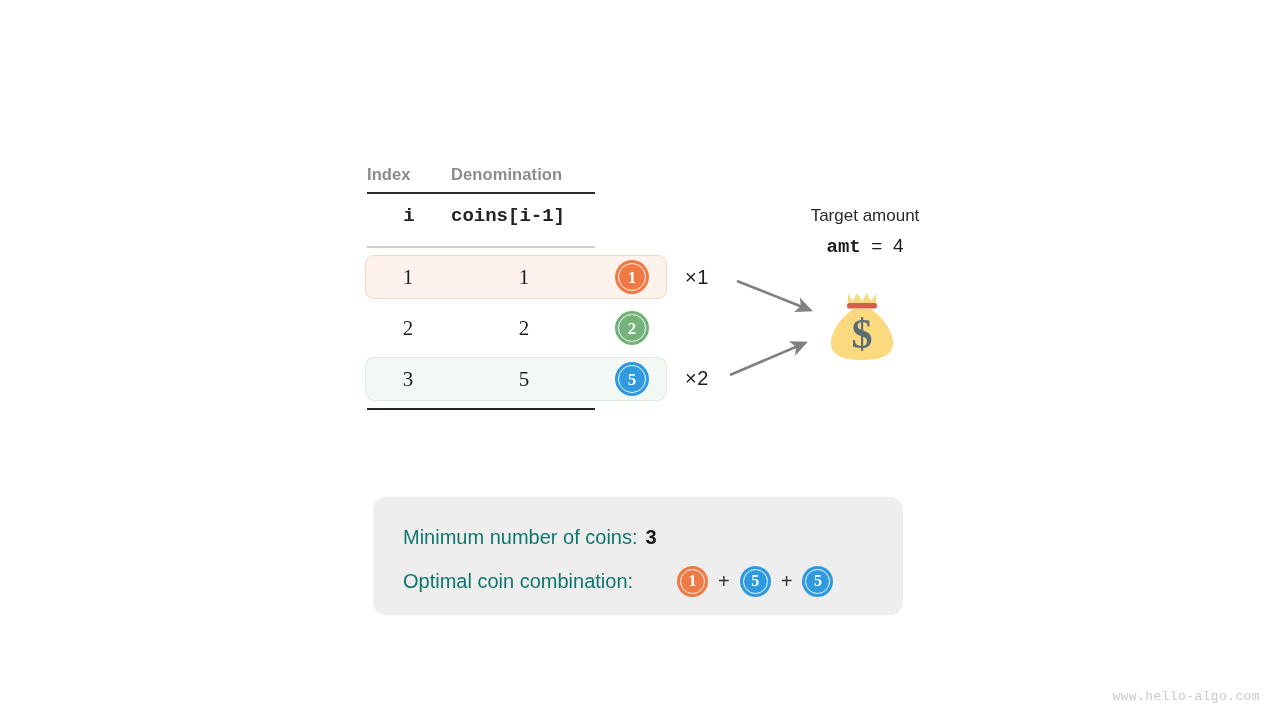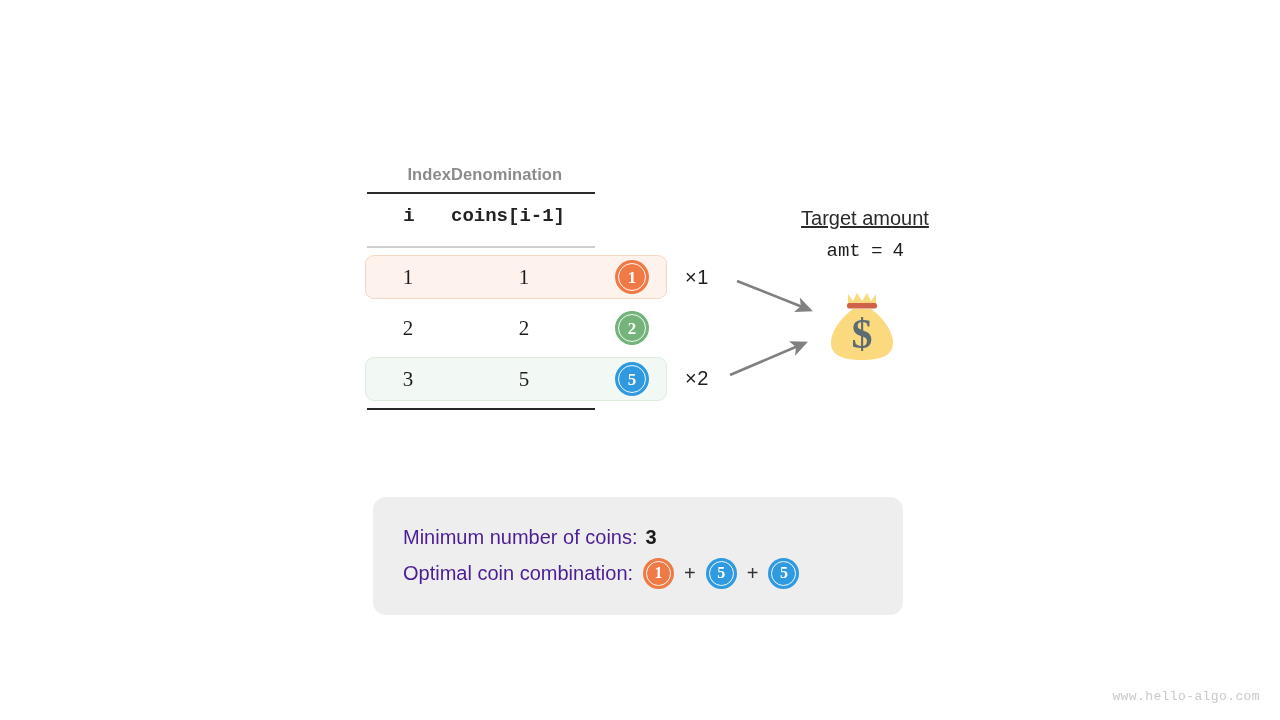--- a/index.html
+++ b/index.html
@@ -57,21 +57,21 @@
     align-items: flex-end;
     height: 26px;
     padding-left: 2px;
   }
   .tbl-head-labels .lbl {
     color: #8b8b8b;
     font-size: 16.5px;
     font-weight: 700;
     letter-spacing: 0.1px;
   }
-  .lbl-index { width: 84px; text-align: right; }
+  .lbl-index { width: 84px; text-align: left; }
   .lbl-denom { width: 148px; text-align: left; }
 
   .rule {
     height: 0;
     border-top: 2px solid #2b2b2b;
     width: 228px;
     margin-top: 8px;
     margin-left: 2px;
   }
   .rule.light {
@@ -136,34 +136,33 @@
 
   
   .target-block {
     position: absolute;
     left: 770px;
     top: 206px;
     width: 190px;
     text-align: center;
   }
   .target-title {
-    font-size: 20px;
+    font-size: 17px;
     color: #2a2a2a;
     line-height: 1.2;
-    text-decoration: underline;
   }
   .target-expr {
     margin-top: 9px;
     font-size: 19px;
     color: #1d1d1d;
     white-space: pre;
   }
   .target-expr .mono-b {
     font-family: "Liberation Mono", monospace;
-    font-weight: 400;
+    font-weight: 700;
     font-size: 19px;
   }
   .target-expr .eqv {
     font-family: "Liberation Sans", sans-serif;
     font-size: 19px;
   }
 
   
   .arrows {
     position: absolute;
@@ -192,24 +191,24 @@
     background: #eeeeee;
     border-radius: 13px;
     box-sizing: border-box;
     padding: 22px 0 0 30px;
   }
   .res-line {
     display: flex;
     align-items: center;
     height: 36px;
   }
-  .res-line + .res-line { margin-top: 0; }
+  .res-line + .res-line { margin-top: 8px; gap: 34px; }
   .res-label {
     font-size: 20px;
-    color: #4c1d95;
+    color: #0f766e;
   }
   .res-strong {
     font-size: 20px;
     font-weight: 700;
     color: #1a1a1a;
     margin-left: 8px;
   }
   .combo {
     display: flex;
     align-items: center;

